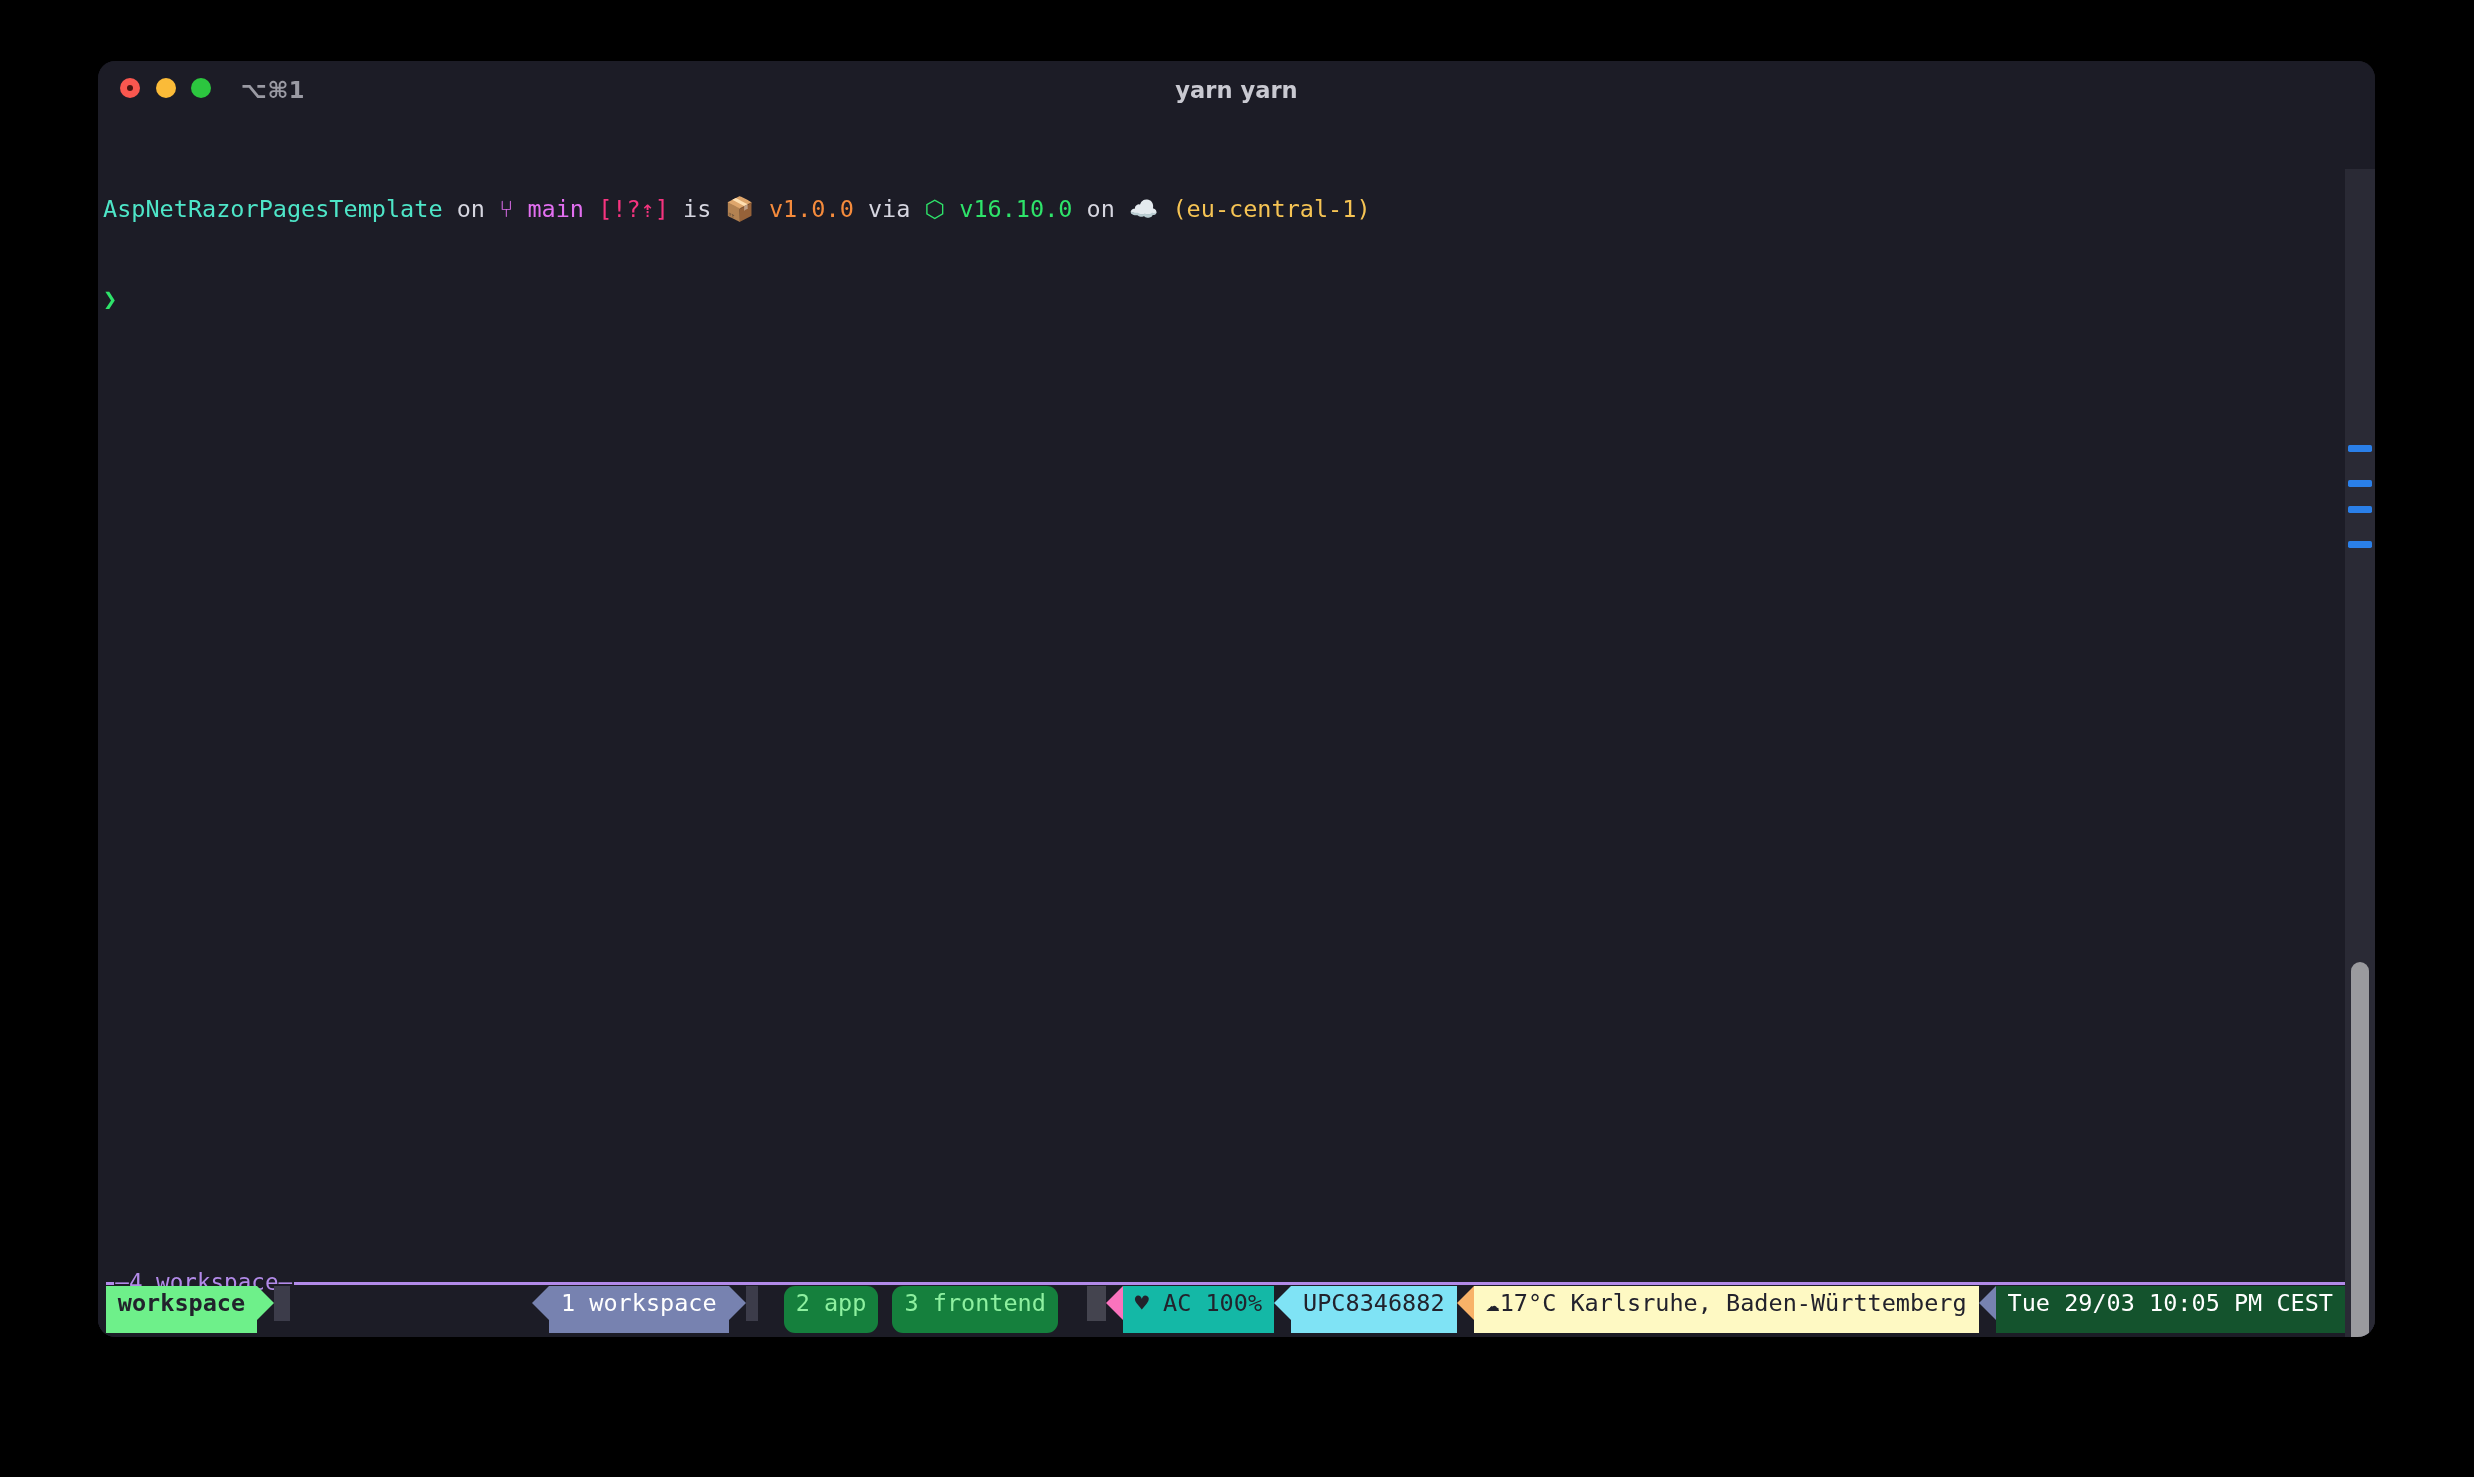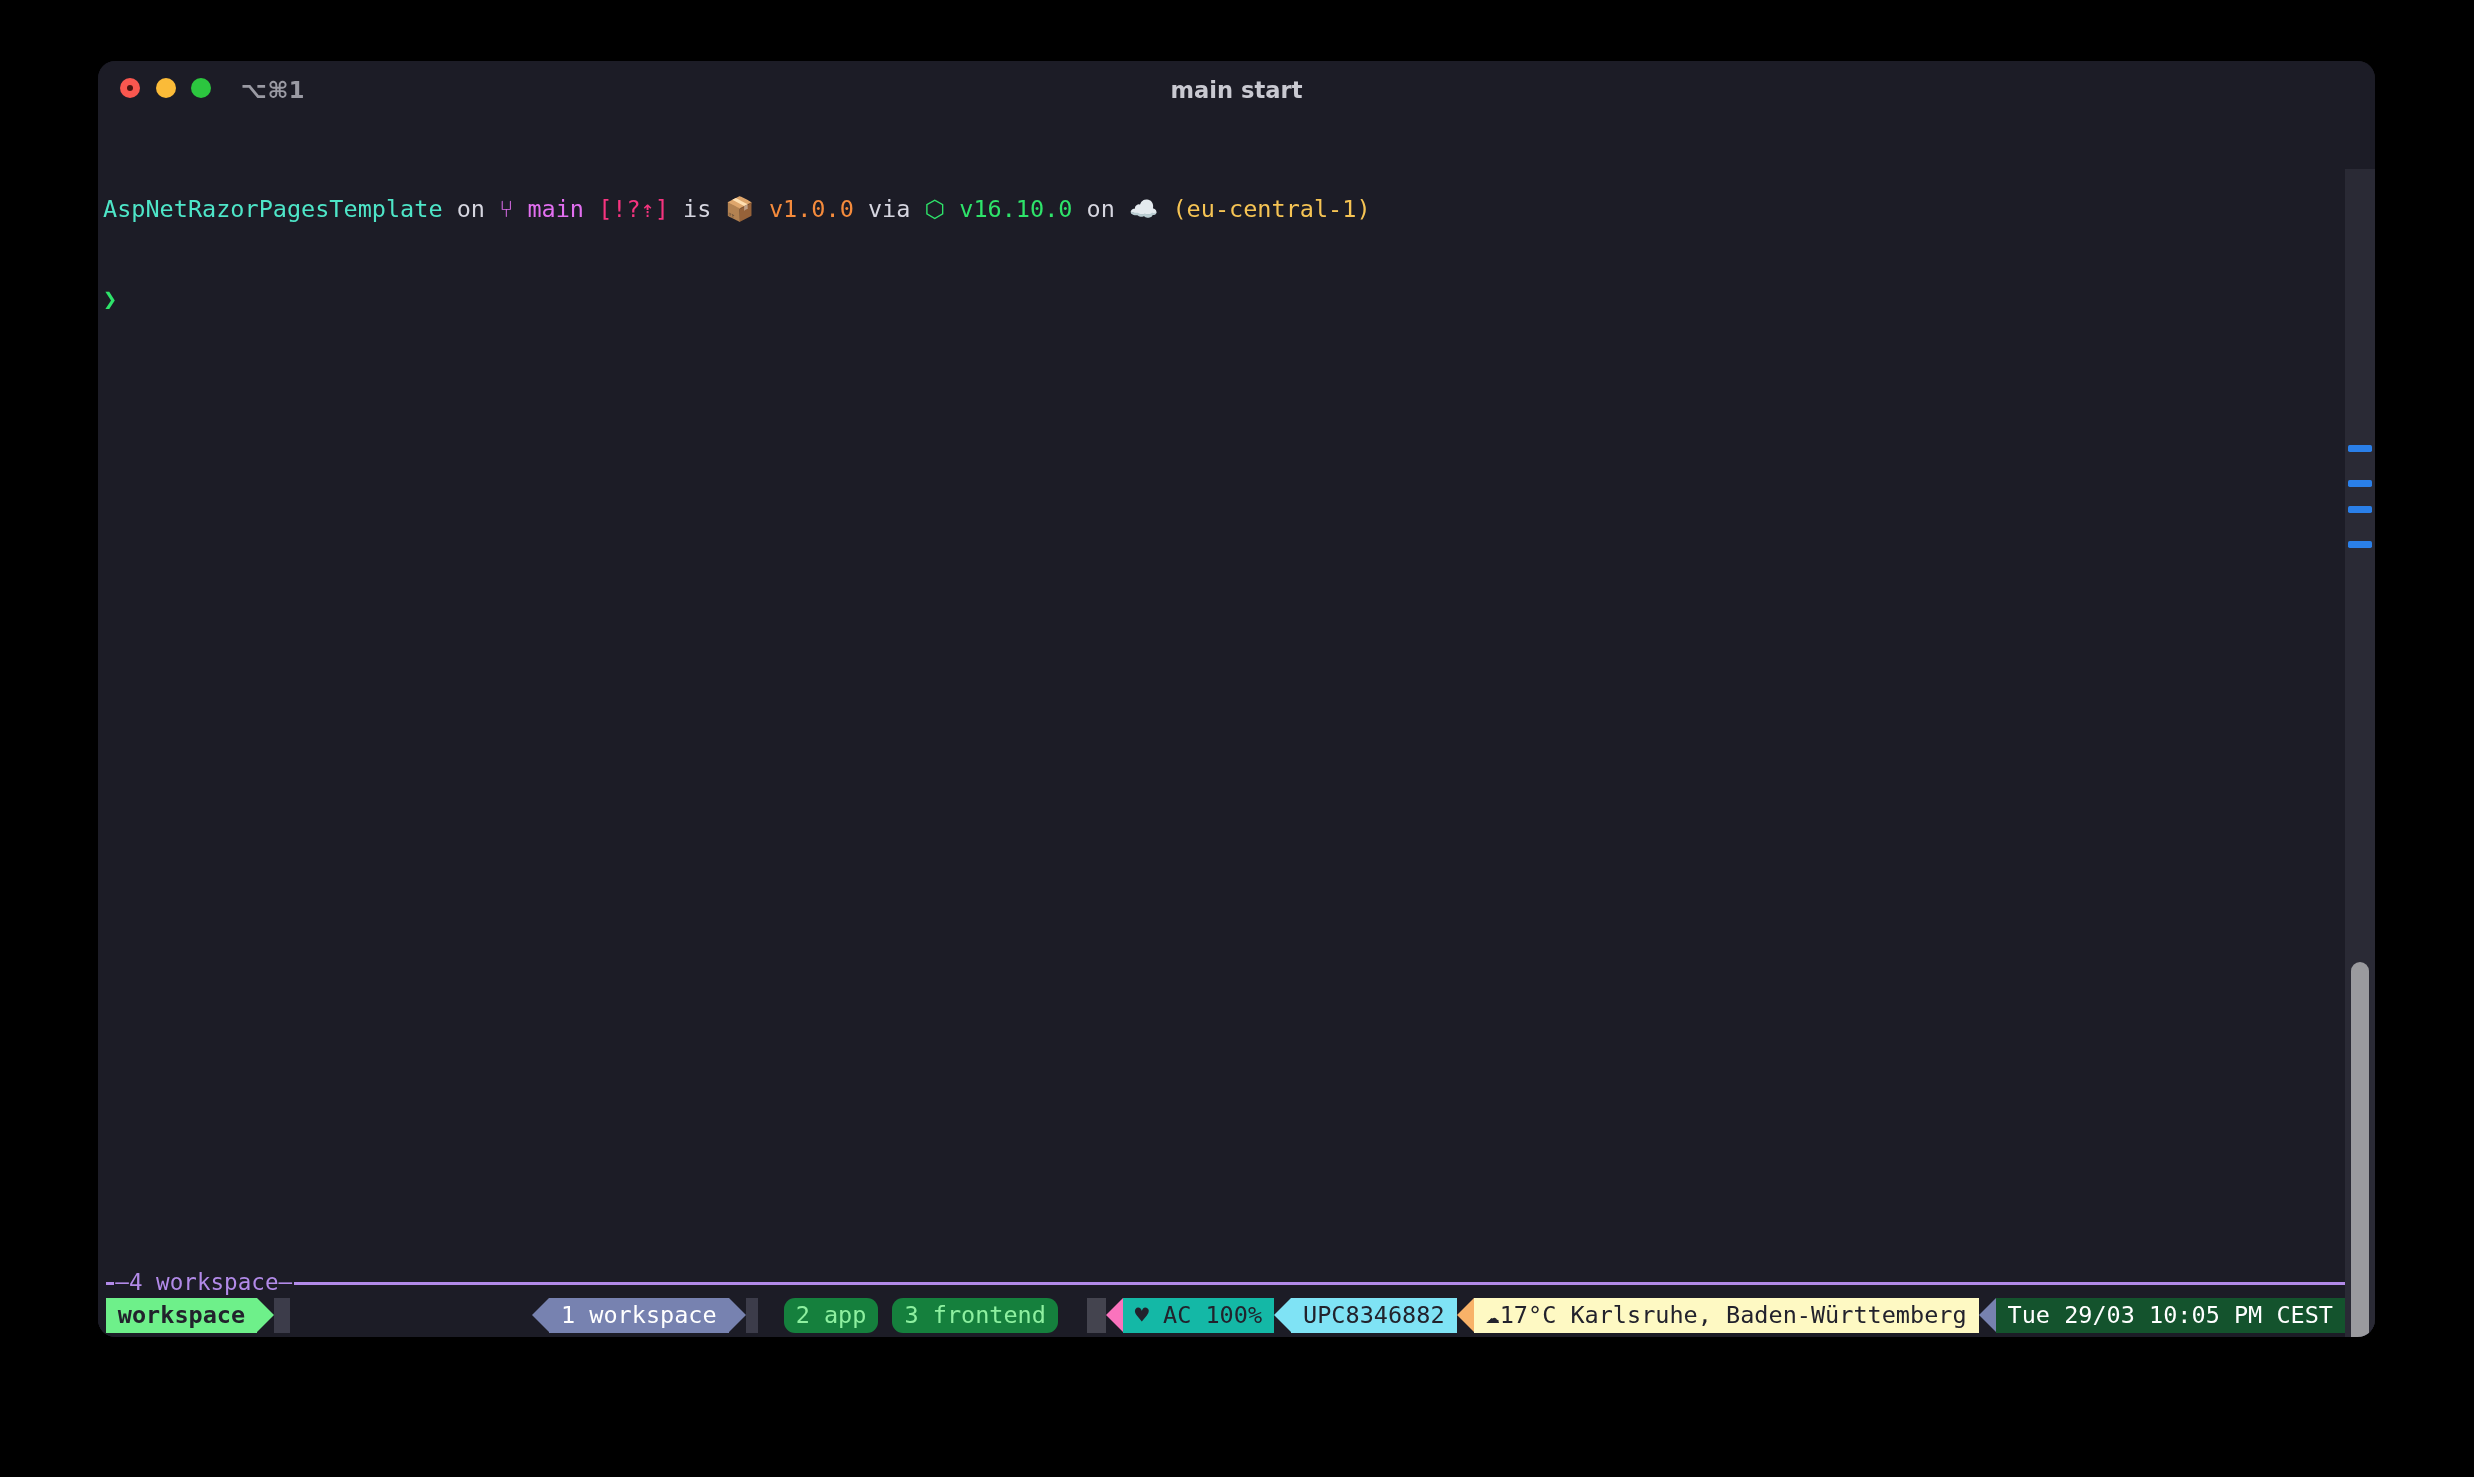--- a/index.html
+++ b/index.html
@@ -136,21 +136,21 @@
     right: 0;
     bottom: 4.3px;
     height: 35px;
     background: #1c1c26;
     font-size: 23.5px;
     line-height: 35px;
     white-space: nowrap;
   }
   .seg {
     display: inline-block;
-    height: 35px;
+    height: 47px;
     padding: 0 12px;
     vertical-align: top;
     white-space: pre;
   }
   .arrow-r, .arrow-l {
     display: inline-block;
     width: 0; height: 0;
     vertical-align: top;
   }
   .arrow-r {
@@ -256,21 +256,21 @@
 
 <div class="window">
 
   <div class="titlebar">
     <div class="lights">
       <span class="light close"></span>
       <span class="light min"></span>
       <span class="light zoom"></span>
     </div>
     <div class="shortcut">⌥⌘1</div>
-    <div class="wintitle">main start</div>
+    <div class="wintitle">yarn yarn</div>
   </div>
 
   <div class="term">
 
     <div class="prompt-block">
       <span class="prompt-line"><span class="c-dir">AspNetRazorPagesTemplate</span><span class="c-plain"> on </span><span class="c-branch">⑂ </span><span class="c-branch">main</span><span class="c-plain"> </span><span class="c-git">[!?⇡]</span><span class="c-plain"> is </span><span class="emoji">📦</span><span class="c-plain"> </span><span class="c-pkg">v1.0.0</span><span class="c-plain"> via </span><span class="nodeicon">⬡</span><span class="c-plain"> </span><span class="c-node">v16.10.0</span><span class="c-plain"> on </span><span class="emoji">☁️</span><span class="c-plain"> </span><span class="c-aws">(eu-central-1)</span></span>
       <span class="prompt-line c-cursor">❯</span>
     </div>
 
     <div class="pane-border"></div>

